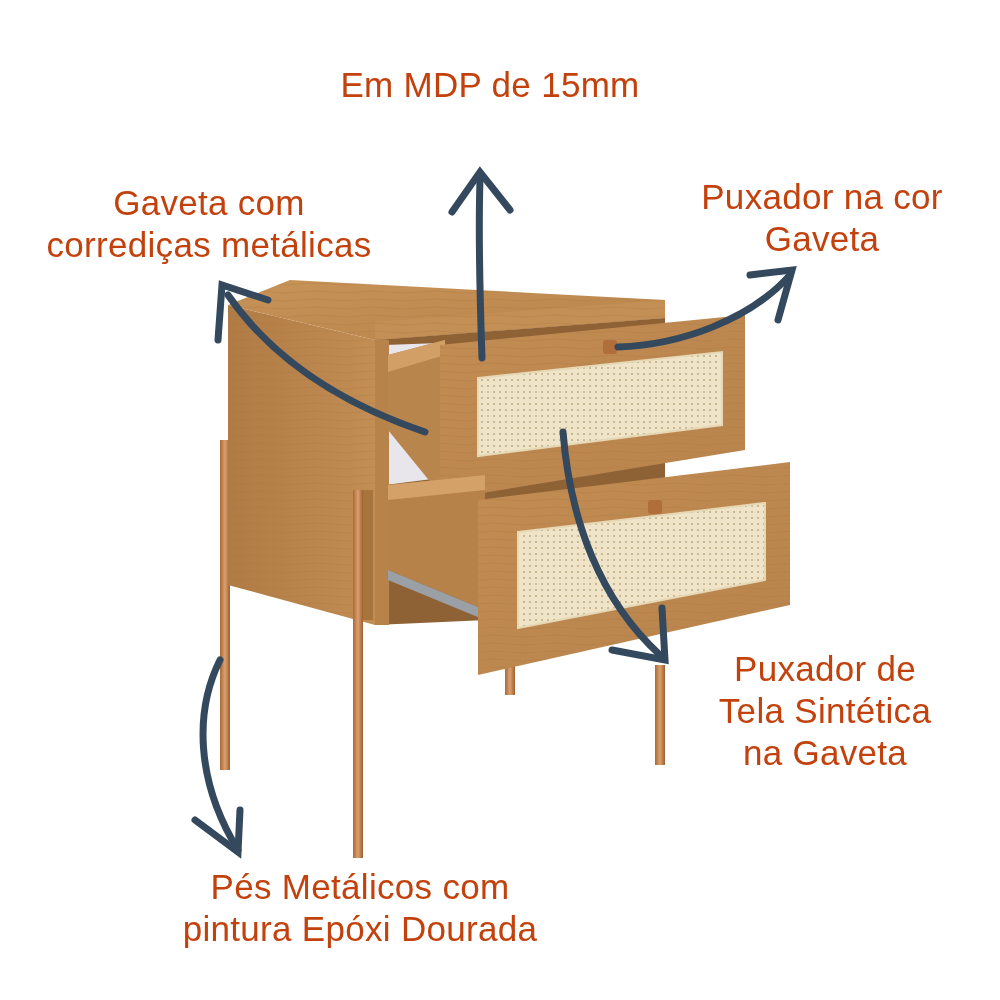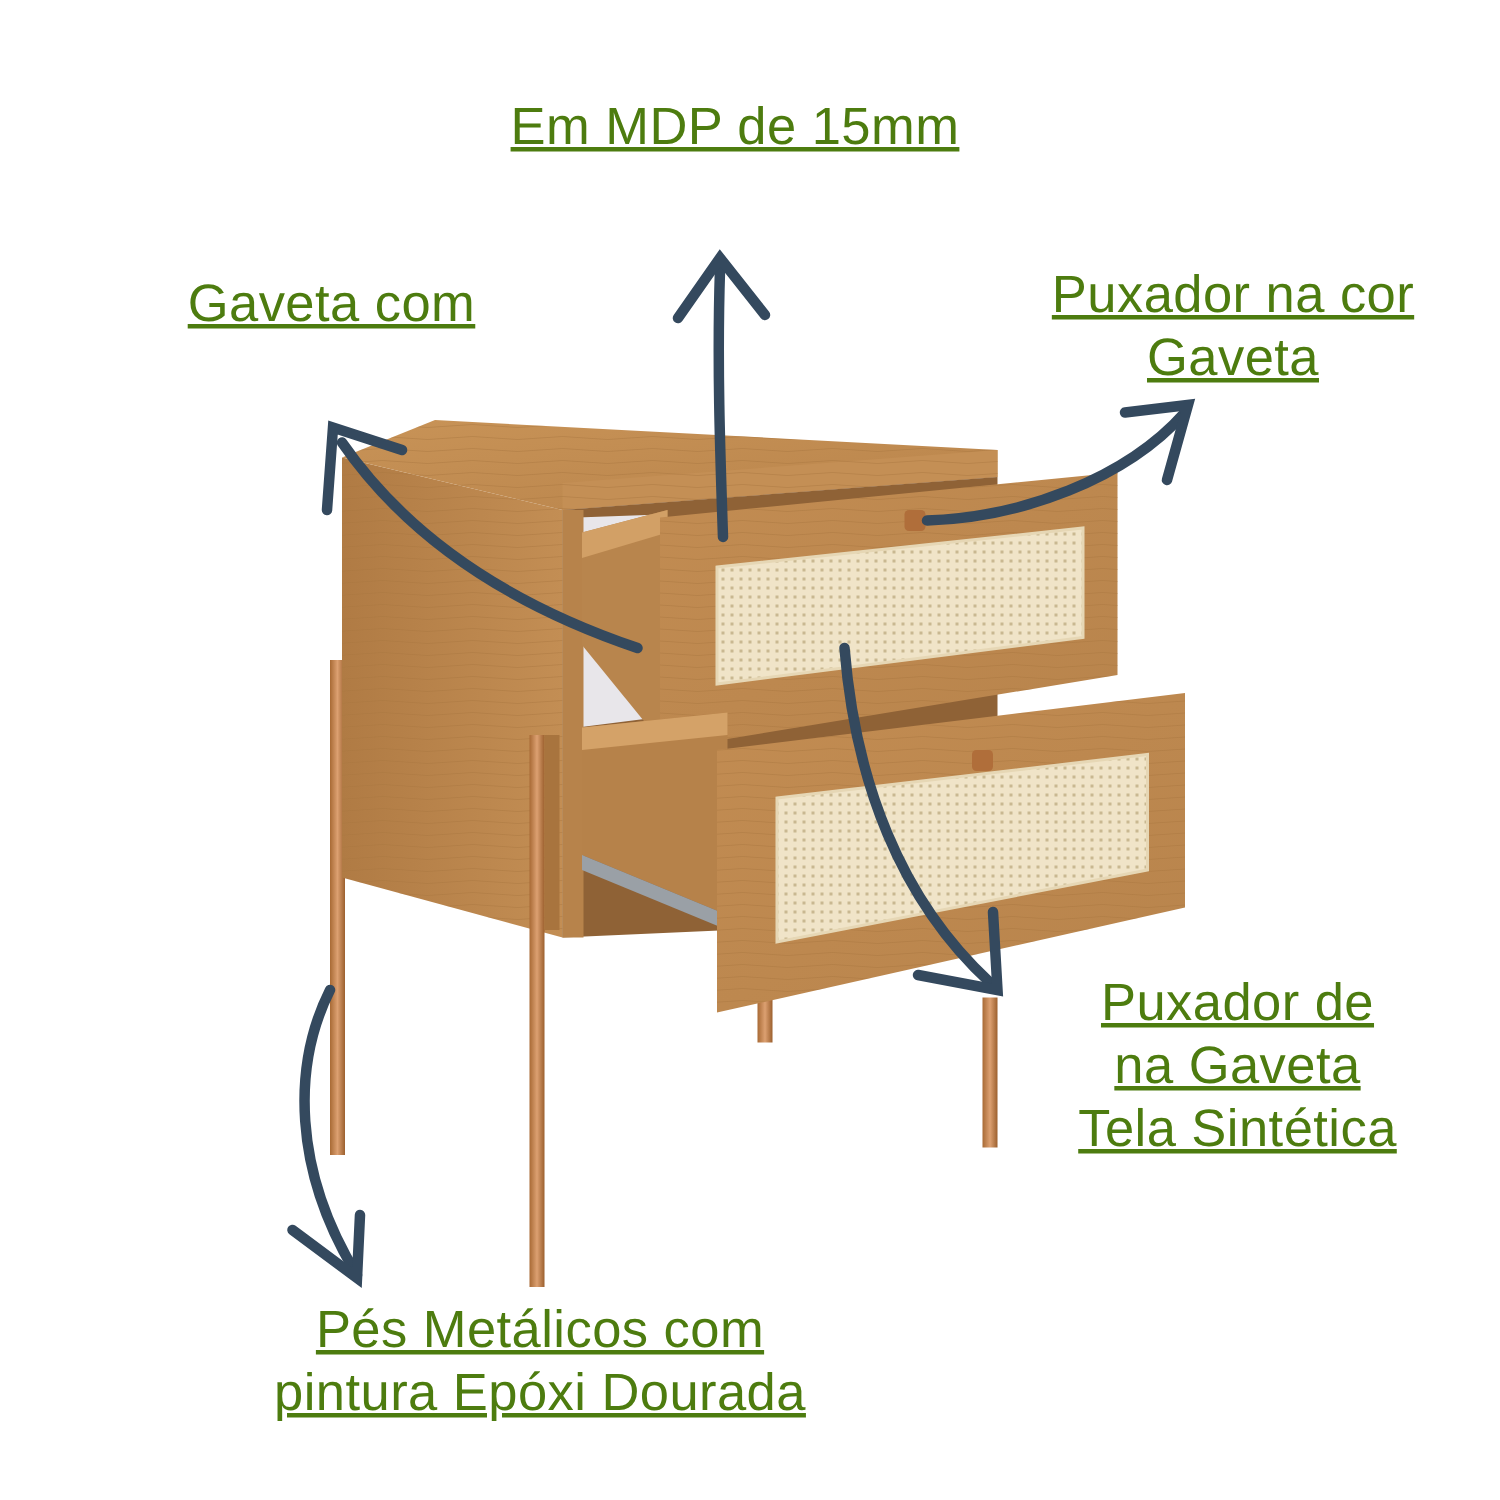--- a/index.html
+++ b/index.html
@@ -1,18 +1,18 @@
 <!DOCTYPE html>
 <html><head>
 <meta charset="utf-8">
 <style>
   html, body { margin: 0; padding: 0; background: #ffffff; }
   body { width: 1000px; height: 1000px; position: relative; overflow: hidden; font-family: "Liberation Sans", "DejaVu Sans", sans-serif; }
   .canvas { position: absolute; inset: 0; width: 1000px; height: 1000px; }
-  .label { position: absolute; color: #4d7c0f; font-size: 35px; line-height: 42px; text-align: center; white-space: nowrap; letter-spacing: 0.3px; text-decoration: underline; }
+  .label { position: absolute; color: #c2410c; font-size: 35px; line-height: 42px; text-align: center; white-space: nowrap; letter-spacing: 0.3px; }
   .label div { display: block; }
   svg { position: absolute; left: 0; top: 0; }
 </style>
 </head>
 <body>
 
 <div class="canvas">
 
   <svg width="1000" height="1000" viewBox="0 0 1000 1000">
     <defs>
@@ -113,32 +113,33 @@
 
       <path d="M220 660 C195 710 195 780 238 850"></path>
       <path d="M195 820 L238 852 L240 810"></path>
     </g>
   </svg>
 
   <div class="label" style="left:280px; top:64px; width:420px;">
     <div>Em MDP de 15mm</div>
   </div>
 
-  <div class="label" style="left:26px; top:182px; width:390px;">
+  <div class="label" style="left:14px; top:182px; width:390px;">
     <div>Gaveta com</div>
+    <div>corrediças metálicas</div>
   </div>
 
   <div class="label" style="left:672px; top:176px; width:300px;">
     <div>Puxador na cor</div>
     <div>Gaveta</div>
   </div>
 
   <div class="label" style="left:680px; top:648px; width:290px;">
     <div>Puxador de</div>
+    <div>Tela Sintética</div>
     <div>na Gaveta</div>
-    <div>Tela Sintética</div>
   </div>
 
   <div class="label" style="left:140px; top:866px; width:440px;">
     <div>Pés Metálicos com</div>
     <div>pintura Epóxi Dourada</div>
   </div>
 </div>
 
 </body></html>

